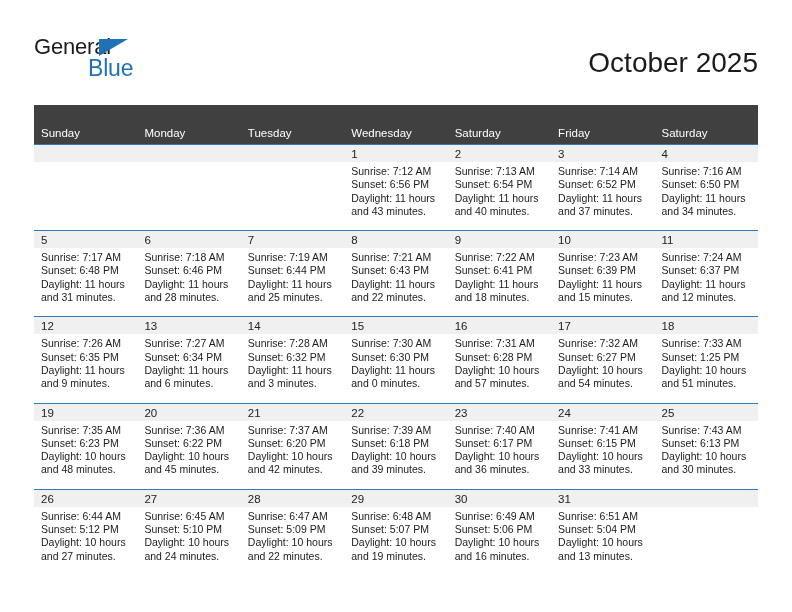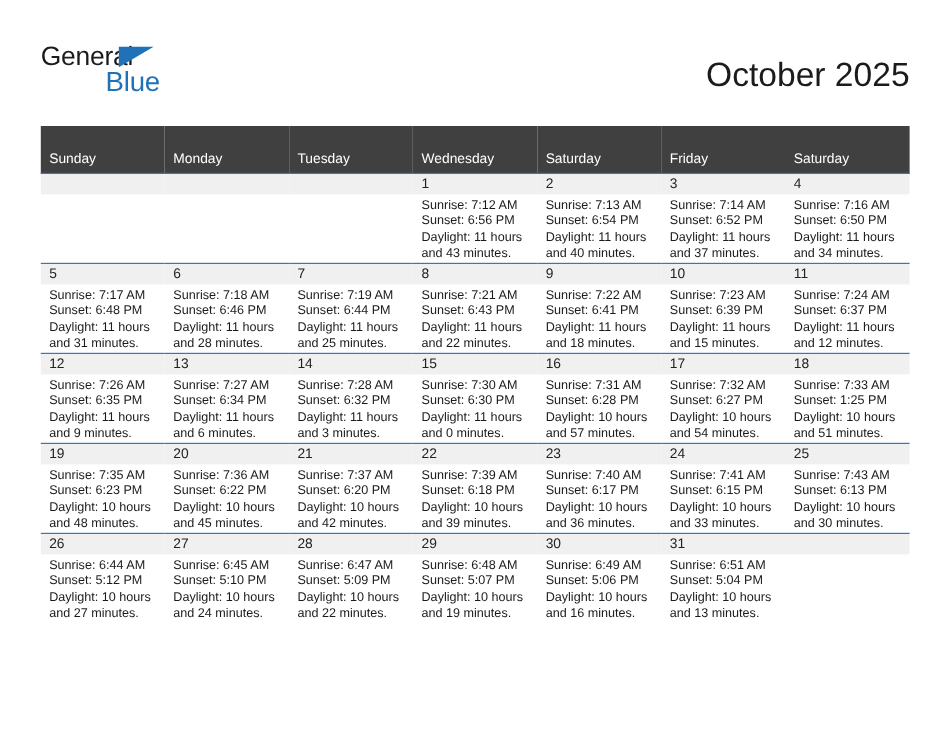--- a/index.html
+++ b/index.html
@@ -131,21 +131,21 @@
     box-sizing: border-box;
     font-size: 11.5px;
     color: #222222;
     line-height: 14px;
   }
   .daynum-band.empty {
     color: transparent;
   }
 
   .cell-lines {
-    padding: 3px 0 0 7px;
+    padding: 3px 0 12px 7px;
     font-size: 10.5px;
     line-height: 13.3px;
     color: #1b1b1b;
   }
   .cell-lines div {
     white-space: nowrap;
   }
 </style>
 </head>
 <body>

